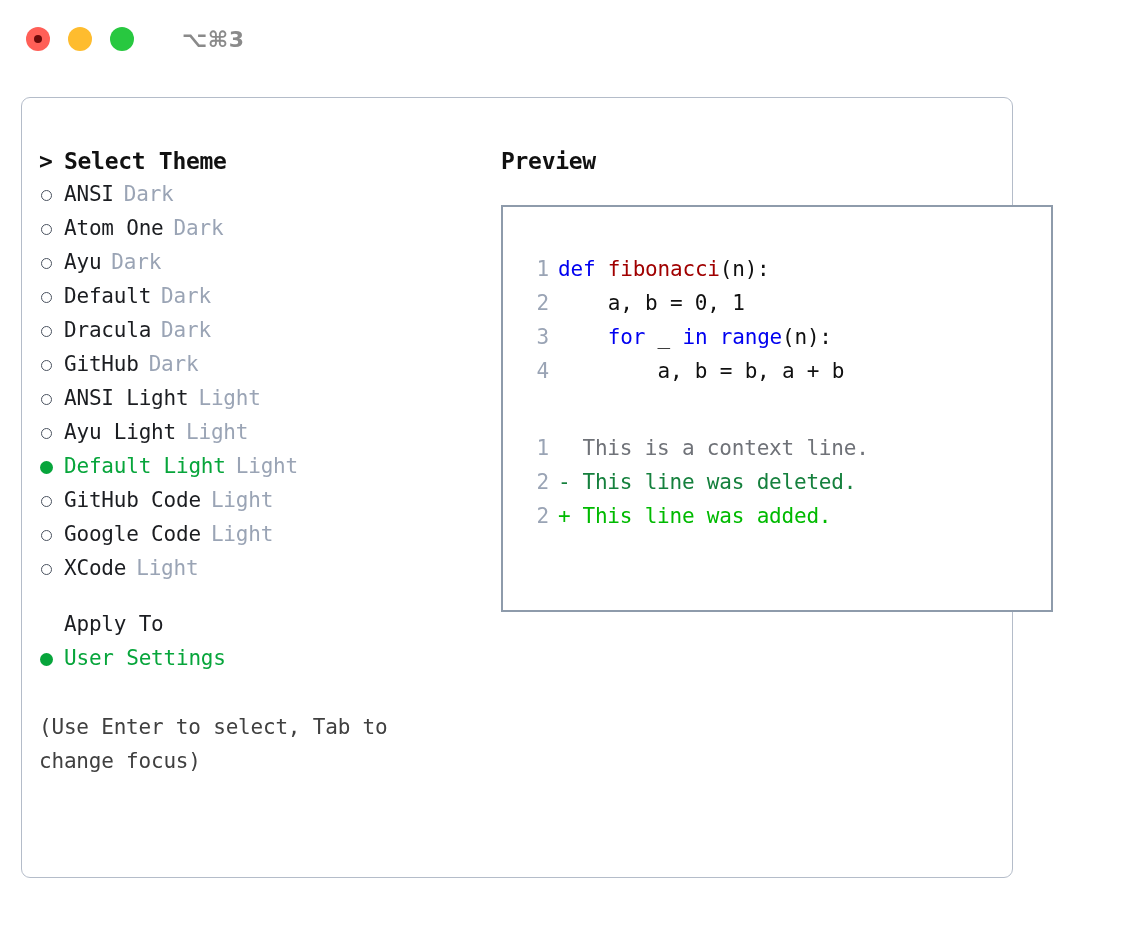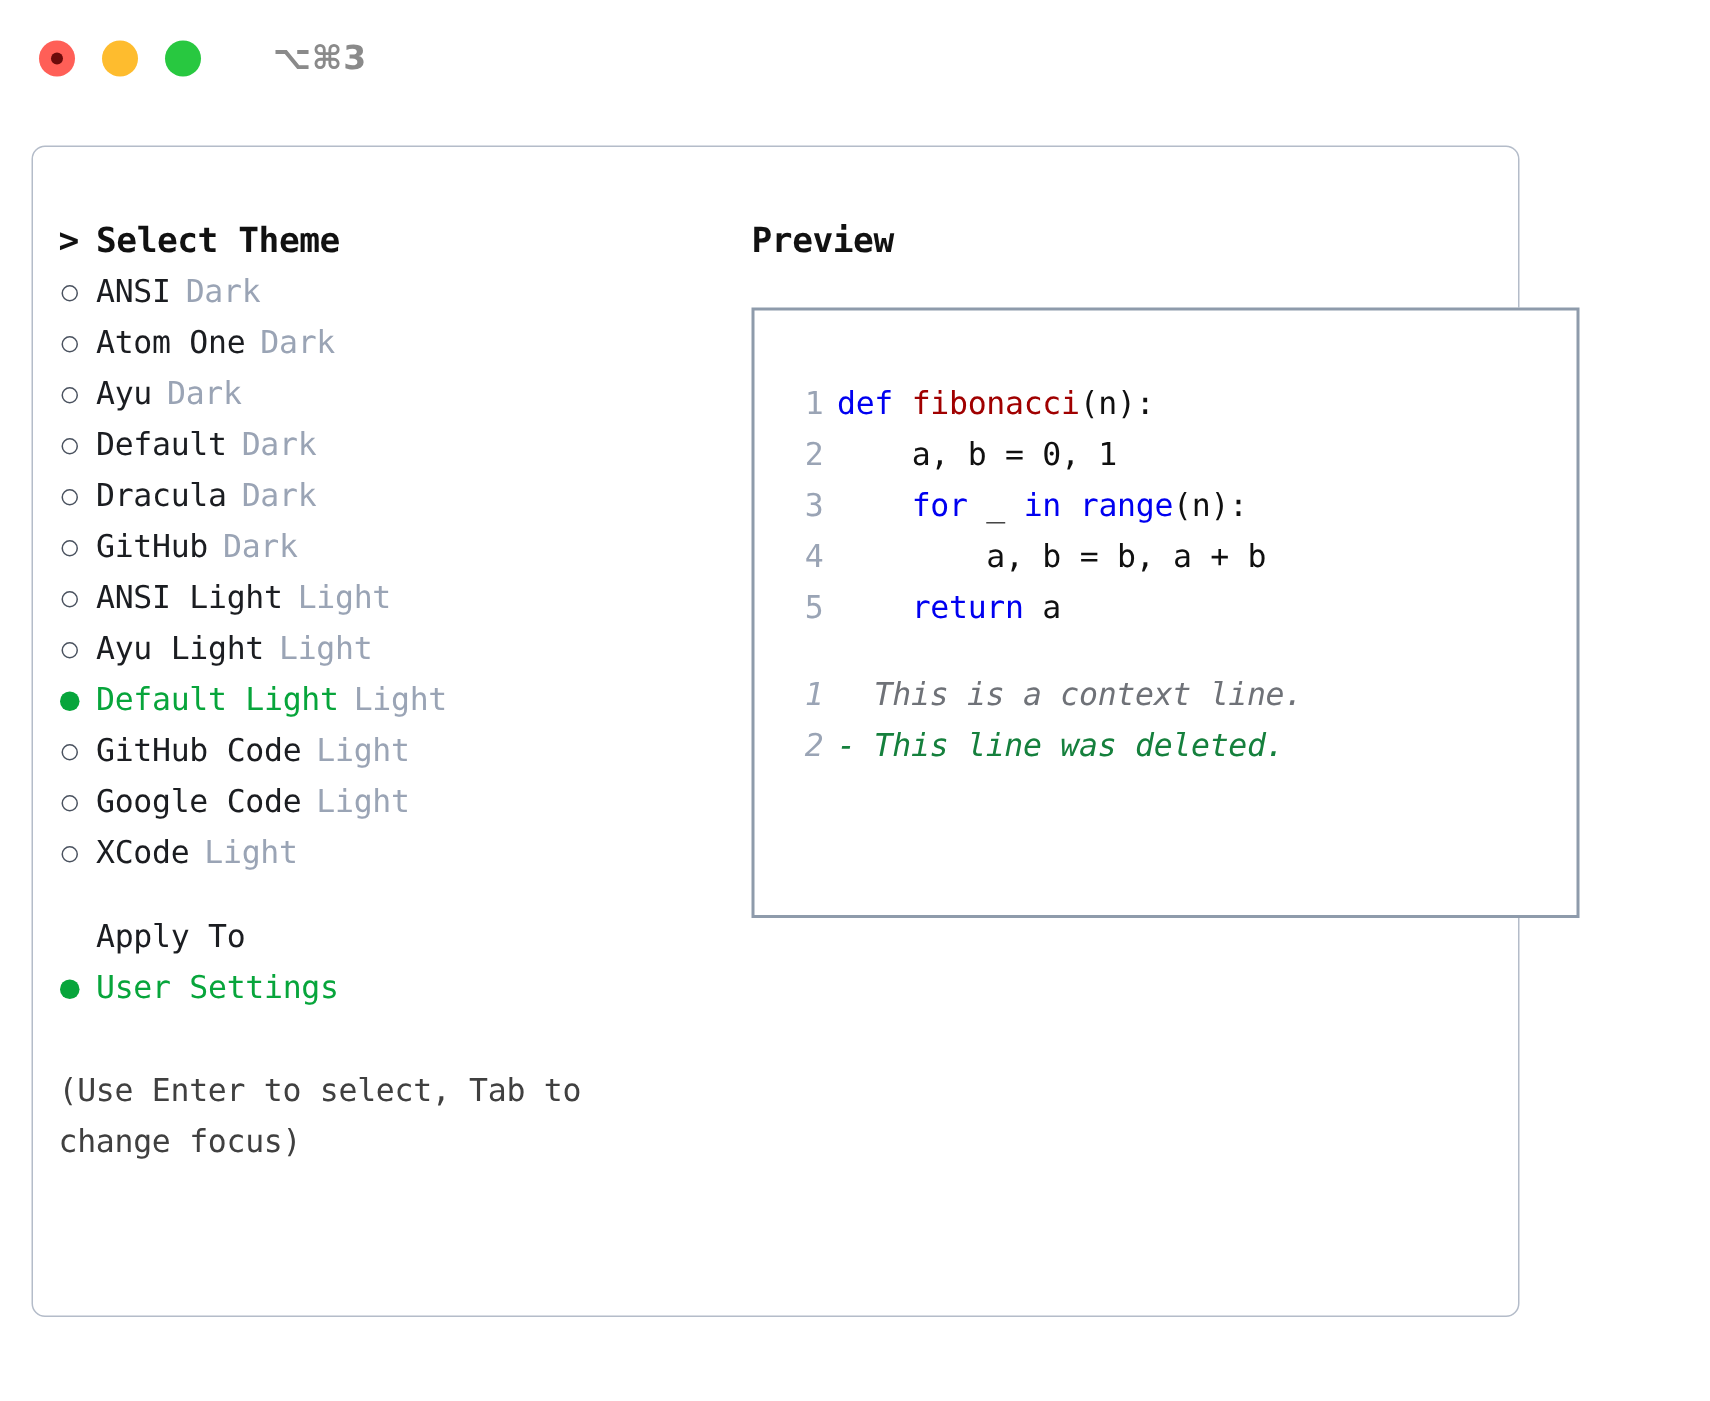--- a/index.html
+++ b/index.html
@@ -215,21 +215,21 @@
     display: inline-block;
     width: 30px;
     text-align: right;
     color: #9aa4b5;
     margin-right: 9px;
   }
   .kw   { color: #0000f0; }
   .fn   { color: #a00000; }
   .plain{ color: #101010; }
 
-  .diff-block { margin-top: 24px; font-style: italic; }
+  .diff-block { margin-top: 43px; }
   .d-ctx { color: #6f7278; }
   .d-del { color: #15803d; }
   .d-add { color: #00ba00; }
   .d-mark { display: inline-block; width: 12px; }
 </style>
 </head>
 <body>
 
 <div class="window">
 
@@ -332,25 +332,25 @@
       <div class="right-col">
         <div class="preview-title">Preview</div>
 
         <div class="preview-box">
           <div class="code">
             <div id="code-lines">
                 <div class="code-line"><span class="ln">1</span><span class="kw">def </span><span class="fn">fibonacci</span><span class="plain">(n):</span></div>
                 <div class="code-line"><span class="ln">2</span><span class="plain">    a, b = 0, 1</span></div>
                 <div class="code-line"><span class="ln">3</span><span class="plain">    </span><span class="kw">for</span><span class="plain"> _ </span><span class="kw">in</span><span class="plain"> </span><span class="kw">range</span><span class="plain">(n):</span></div>
                 <div class="code-line"><span class="ln">4</span><span class="plain">        a, b = b, a + b</span></div>
-                <div class="code-line"><span class="ln">5</span><span class="plain">    </span><span class="kw">return</span><span class="plain"> a</span></div>
               </div>
             <div id="diff-lines" class="diff-block">
                 <div class="code-line"><span class="ln">1</span><span class="d-ctx"><span class="d-mark"> </span><span> This is a context line.</span></span></div>
                 <div class="code-line"><span class="ln">2</span><span class="d-del"><span class="d-mark">-</span><span> This line was deleted.</span></span></div>
+                <div class="code-line"><span class="ln">2</span><span class="d-add"><span class="d-mark">+</span><span> This line was added.</span></span></div>
               </div>
           </div>
         </div>
       </div>
 
     </div>
   </div>
 </div>
 
 </body></html>

